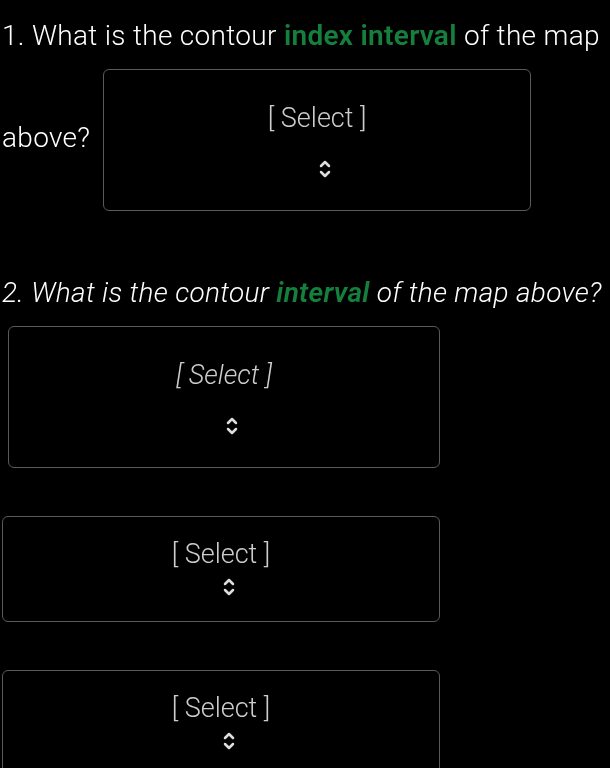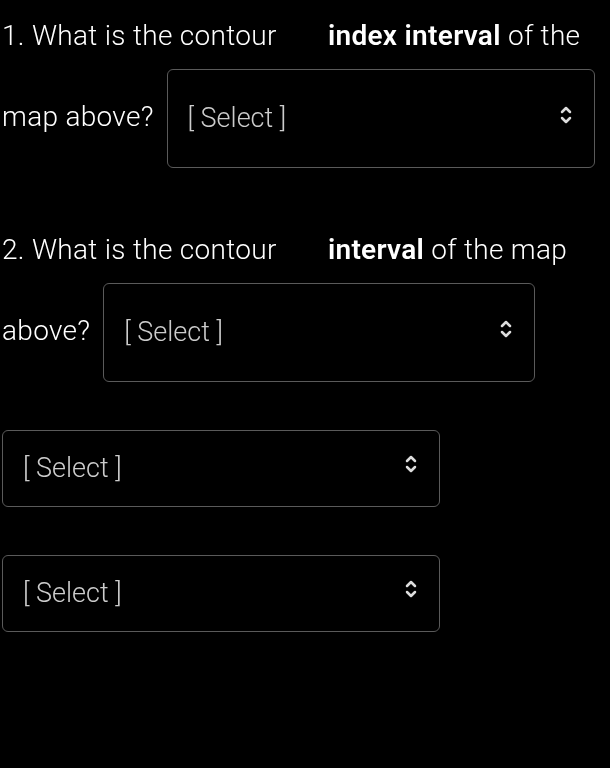--- a/index.html
+++ b/index.html
@@ -22,35 +22,35 @@
     .question {
       margin-bottom: 48px;
     }
     .question-text {
       display: inline;
       color: #ffffff;
       letter-spacing: 0.3px;
     }
     .bold {
       font-weight: 600;
-      color: #ffffff;
-      margin-left: 44px;
+      color: #15803d;
     }
     .select-wrapper {
       display: inline-flex;
       align-items: center;
       justify-content: space-between;
       border: 1px solid #5a5a5a;
       border-radius: 6px;
       padding: 16px 20px;
       background: #000;
       min-width: 200px;
       cursor: pointer;
       vertical-align: middle;
       margin-left: 6px;
+      flex-direction: column;
     }
     .select-wrapper.wide {
       min-width: 420px;
     }
     .select-wrapper.xwide {
       min-width: 430px;
     }
     .select-wrapper.block {
       display: flex;
       margin-top: 18px;
@@ -65,20 +65,21 @@
     .chevron-icon {
       color: #ddd;
       font-size: 18px;
       margin-left: 16px;
     }
     .q1 {
       line-height: 2.4;
     }
     .q2 {
       line-height: 2.4;
+      font-style: italic;
     }
   </style>
 </head>
 <body>
 
 <div class="question q1">
   <span class="question-text">1. What is the contour </span><span class="question-text bold">index interval</span><span class="question-text"> of the map above?</span>
   <span class="select-wrapper xwide" style="min-width:428px;">
     <span class="select-text">[ Select ]</span>
     <span class="chevron-icon">

